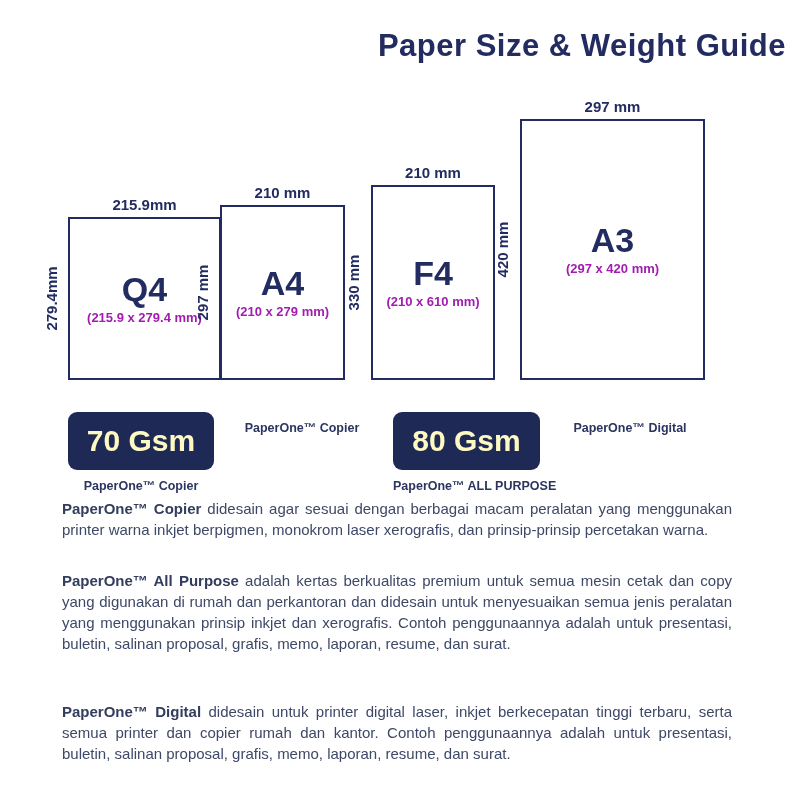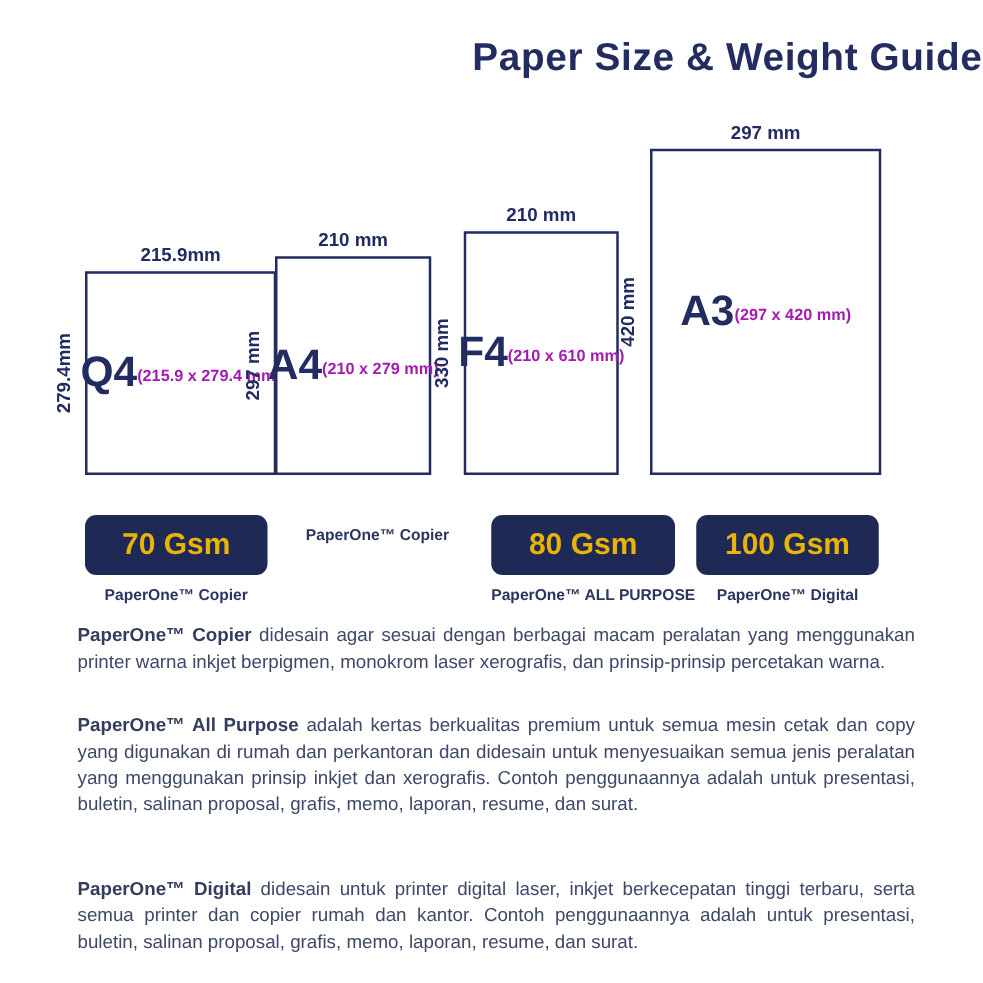--- a/index.html
+++ b/index.html
@@ -27,21 +27,21 @@
     color: #232c60;
   }
 
   
   .paper {
     position: absolute;
     border: 2px solid #232c60;
     background: #ffffff;
     box-sizing: border-box;
     display: flex;
-    flex-direction: row;
+    flex-direction: column;
     align-items: center;
     justify-content: center;
   }
   .paper-q4 { left: 68px;  top: 217px; width: 153px; height: 163px; }
   .paper-a4 { left: 220px; top: 205px; width: 125px; height: 175px; }
   .paper-f4 { left: 371px; top: 185px; width: 124px; height: 195px; }
   .paper-a3 { left: 520px; top: 119px; width: 185px; height: 261px; }
 
   .paper-name {
     font-size: 34px;
@@ -86,28 +86,28 @@
     color: #232c60;
   }
 
   
   .weight-col { position: absolute; top: 412px; }
   .weight-0 { left: 68px;  width: 146px; }
   .weight-1 { left: 229px; width: 146px; }
   .weight-2 { left: 393px; width: 147px; }
   .weight-3 { left: 557px; width: 146px; }
   .gsm-badge {
-    height: 48px;
+    height: 58px;
     background: #1e2a55;
     border-radius: 9px;
     display: flex;
     align-items: center;
     justify-content: center;
-    color: #eab308;
-    font-size: 24px;
+    color: #fef9c3;
+    font-size: 30px;
     font-weight: 700;
   }
   .gsm-caption {
     margin-top: 9px;
     text-align: center;
     font-size: 12.5px;
     font-weight: 700;
     color: #2b3560;
     white-space: nowrap;
   }
@@ -180,21 +180,20 @@
     <div class="gsm-caption">PaperOne™ Copier</div>
   </div>
   <div class="weight-col weight-1">
     <div class="gsm-caption">PaperOne™ Copier</div>
   </div>
   <div class="weight-col weight-2">
     <div class="gsm-badge">80 Gsm</div>
     <div class="gsm-caption">PaperOne™ ALL PURPOSE</div>
   </div>
   <div class="weight-col weight-3">
-    <div class="gsm-badge">100 Gsm</div>
     <div class="gsm-caption">PaperOne™ Digital</div>
   </div>
 
   <div class="descriptions">
     <p class="desc-para desc-1"><span class="lead">PaperOne™ Copier</span><span> didesain agar sesuai dengan berbagai macam peralatan yang menggunakan printer warna inkjet berpigmen, monokrom laser xerografis, dan prinsip-prinsip percetakan warna.</span></p>
     <p class="desc-para desc-2"><span class="lead">PaperOne™ All Purpose</span><span> adalah kertas berkualitas premium untuk semua mesin cetak dan copy yang digunakan di rumah dan perkantoran dan didesain untuk menyesuaikan semua jenis peralatan yang menggunakan prinsip inkjet dan xerografis. Contoh penggunaannya adalah untuk presentasi, buletin, salinan proposal, grafis, memo, laporan, resume, dan surat.</span></p>
     <p class="desc-para desc-3"><span class="lead">PaperOne™ Digital</span><span> didesain untuk printer digital laser, inkjet berkecepatan tinggi terbaru, serta semua printer dan copier rumah dan kantor. Contoh penggunaannya adalah untuk presentasi, buletin, salinan proposal, grafis, memo, laporan, resume, dan surat.</span></p>
   </div>
 
 </div>

